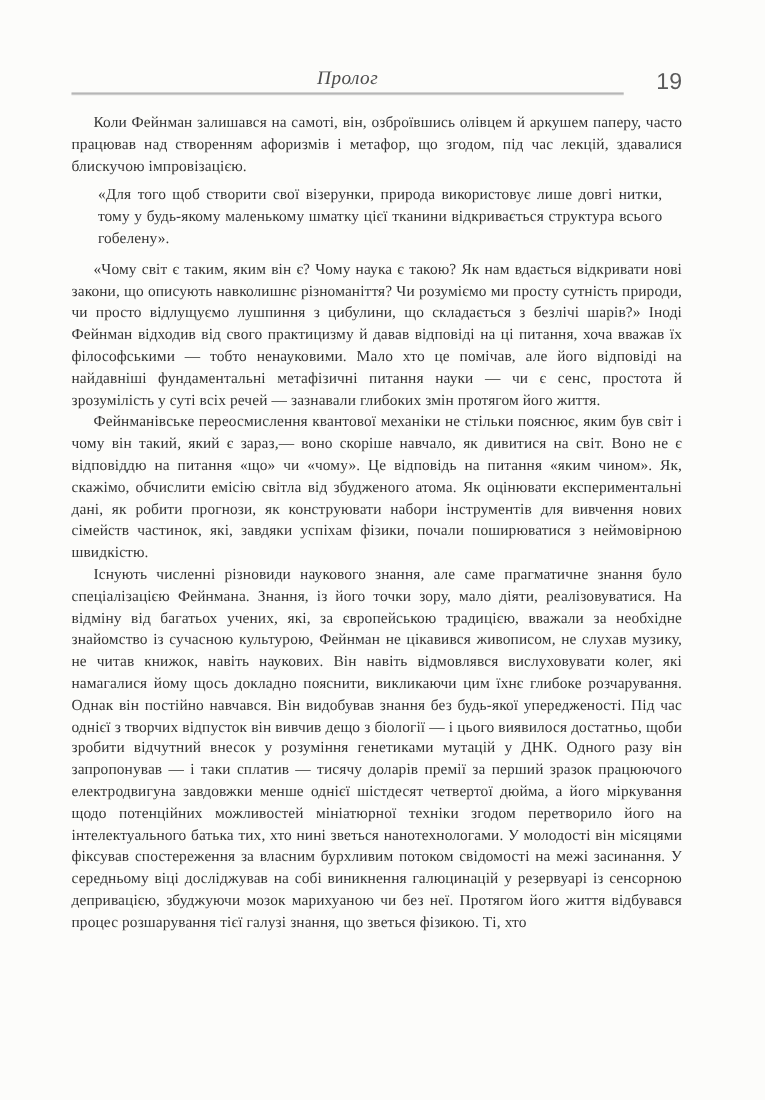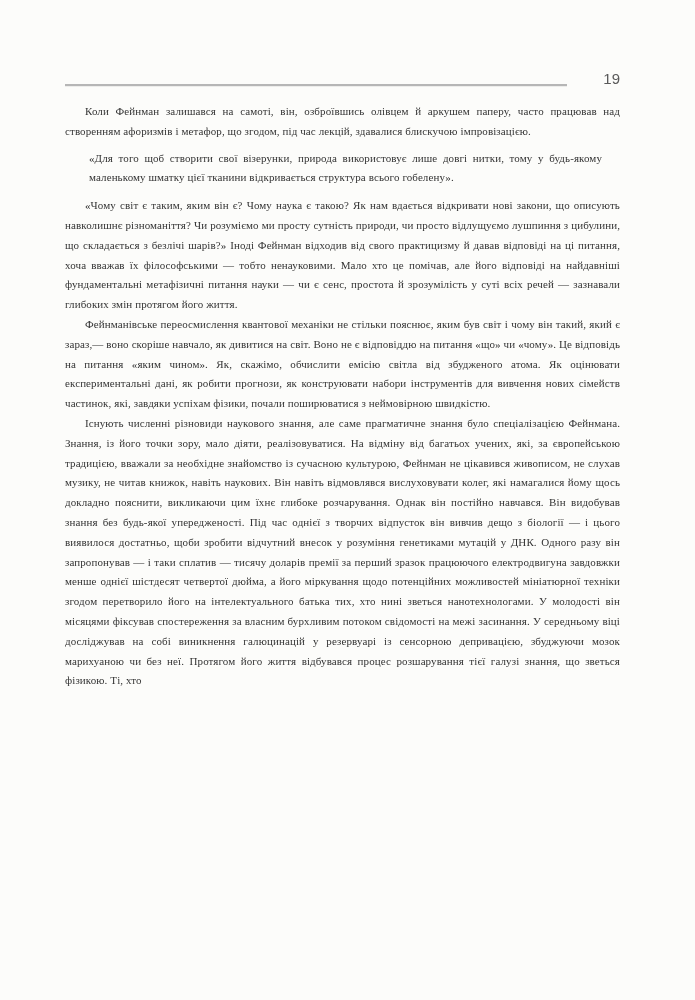--- a/index.html
+++ b/index.html
@@ -45,46 +45,47 @@
     font-style: italic;
     font-size: 17.5px;
     letter-spacing: 0.4px;
     color: #4d4d4d;
   }
   .page-number {
     position: absolute;
     right: 0;
     bottom: -1px;
     font-family: "Liberation Sans", sans-serif;
-    font-size: 15px;
+    font-size: 21px;
     color: #5a5a5a;
   }
   
   .body-text p {
     margin: 0;
-    font-size: 11px;
+    font-size: 14px;
     line-height: 19.8px;
     text-align: justify;
     color: #343434;
     letter-spacing: 0.1px;
   }
   .body-text p.indent {
     text-indent: 20px;
   }
   .body-text p.quote {
     margin: 7px 18px 8px 24px;
   }
 </style>
 </head>
 <body>
 
 <div class="page">
   <div class="content">
 
     <div class="page-header">
+      <span class="running-title">Пролог</span>
       <div class="header-rule"></div>
       <span class="page-number">19</span>
     </div>
 
     <div class="body-text">
       <p class="indent">Коли Фейнман залишався на самоті, він, озброївшись олівцем й аркушем паперу, часто працював над створенням афоризмів і метафор, що згодом, під час лекцій, здавалися блискучою імпровізацією.</p>
       <p class="quote">«Для того щоб створити свої візерунки, природа використовує лише довгі нитки, тому у будь-якому маленькому шматку цієї тканини відкривається структура всього гобелену».</p>
       <p class="indent">«Чому світ є таким, яким він є? Чому наука є такою? Як нам вдається відкривати нові закони, що описують навколишнє різноманіття? Чи розуміємо ми просту сутність природи, чи просто відлущуємо лушпиння з цибулини, що складається з безлічі шарів?» Іноді Фейнман відходив від свого практицизму й давав відповіді на ці питання, хоча вважав їх філософськими — тобто ненауковими. Мало хто це помічав, але його відповіді на найдавніші фундаментальні метафізичні питання науки — чи є сенс, простота й зрозумілість у суті всіх речей — зазнавали глибоких змін протягом його життя.</p>
       <p class="indent">Фейнманівське переосмислення квантової механіки не стільки пояснює, яким був світ і чому він такий, який є зараз,— воно скоріше навчало, як дивитися на світ. Воно не є відповіддю на питання «що» чи «чому». Це відповідь на питання «яким чином». Як, скажімо, обчислити емісію світла від збудженого атома. Як оцінювати експериментальні дані, як робити прогнози, як конструювати набори інструментів для вивчення нових сімейств частинок, які, завдяки успіхам фізики, почали поширюватися з неймовірною швидкістю.</p>
       <p class="indent">Існують численні різновиди наукового знання, але саме прагматичне знання було спеціалізацією Фейнмана. Знання, із його точки зору, мало діяти, реалізовуватися. На відміну від багатьох учених, які, за європейською традицією, вважали за необхідне знайомство із сучасною культурою, Фейнман не цікавився живописом, не слухав музику, не читав книжок, навіть наукових. Він навіть відмовлявся вислуховувати колег, які намагалися йому щось докладно пояснити, викликаючи цим їхнє глибоке розчарування. Однак він постійно навчався. Він видобував знання без будь-якої упередженості. Під час однієї з творчих відпусток він вивчив дещо з біології — і цього виявилося достатньо, щоби зробити відчутний внесок у розуміння генетиками мутацій у ДНК. Одного разу він запропонував — і таки сплатив — тисячу доларів премії за перший зразок працюючого електродвигуна завдовжки менше однієї шістдесят четвертої дюйма, а його міркування щодо потенційних можливостей мініатюрної техніки згодом перетворило його на інтелектуального батька тих, хто нині зветься нанотехнологами. У молодості він місяцями фіксував спостереження за власним бурхливим потоком свідомості на межі засинання. У середньому віці досліджував на собі виникнення галюцинацій у резервуарі із сенсорною депривацією, збуджуючи мозок марихуаною чи без неї. Протягом його життя відбувався процес розшарування тієї галузі знання, що зветься фізикою. Ті, хто</p>

